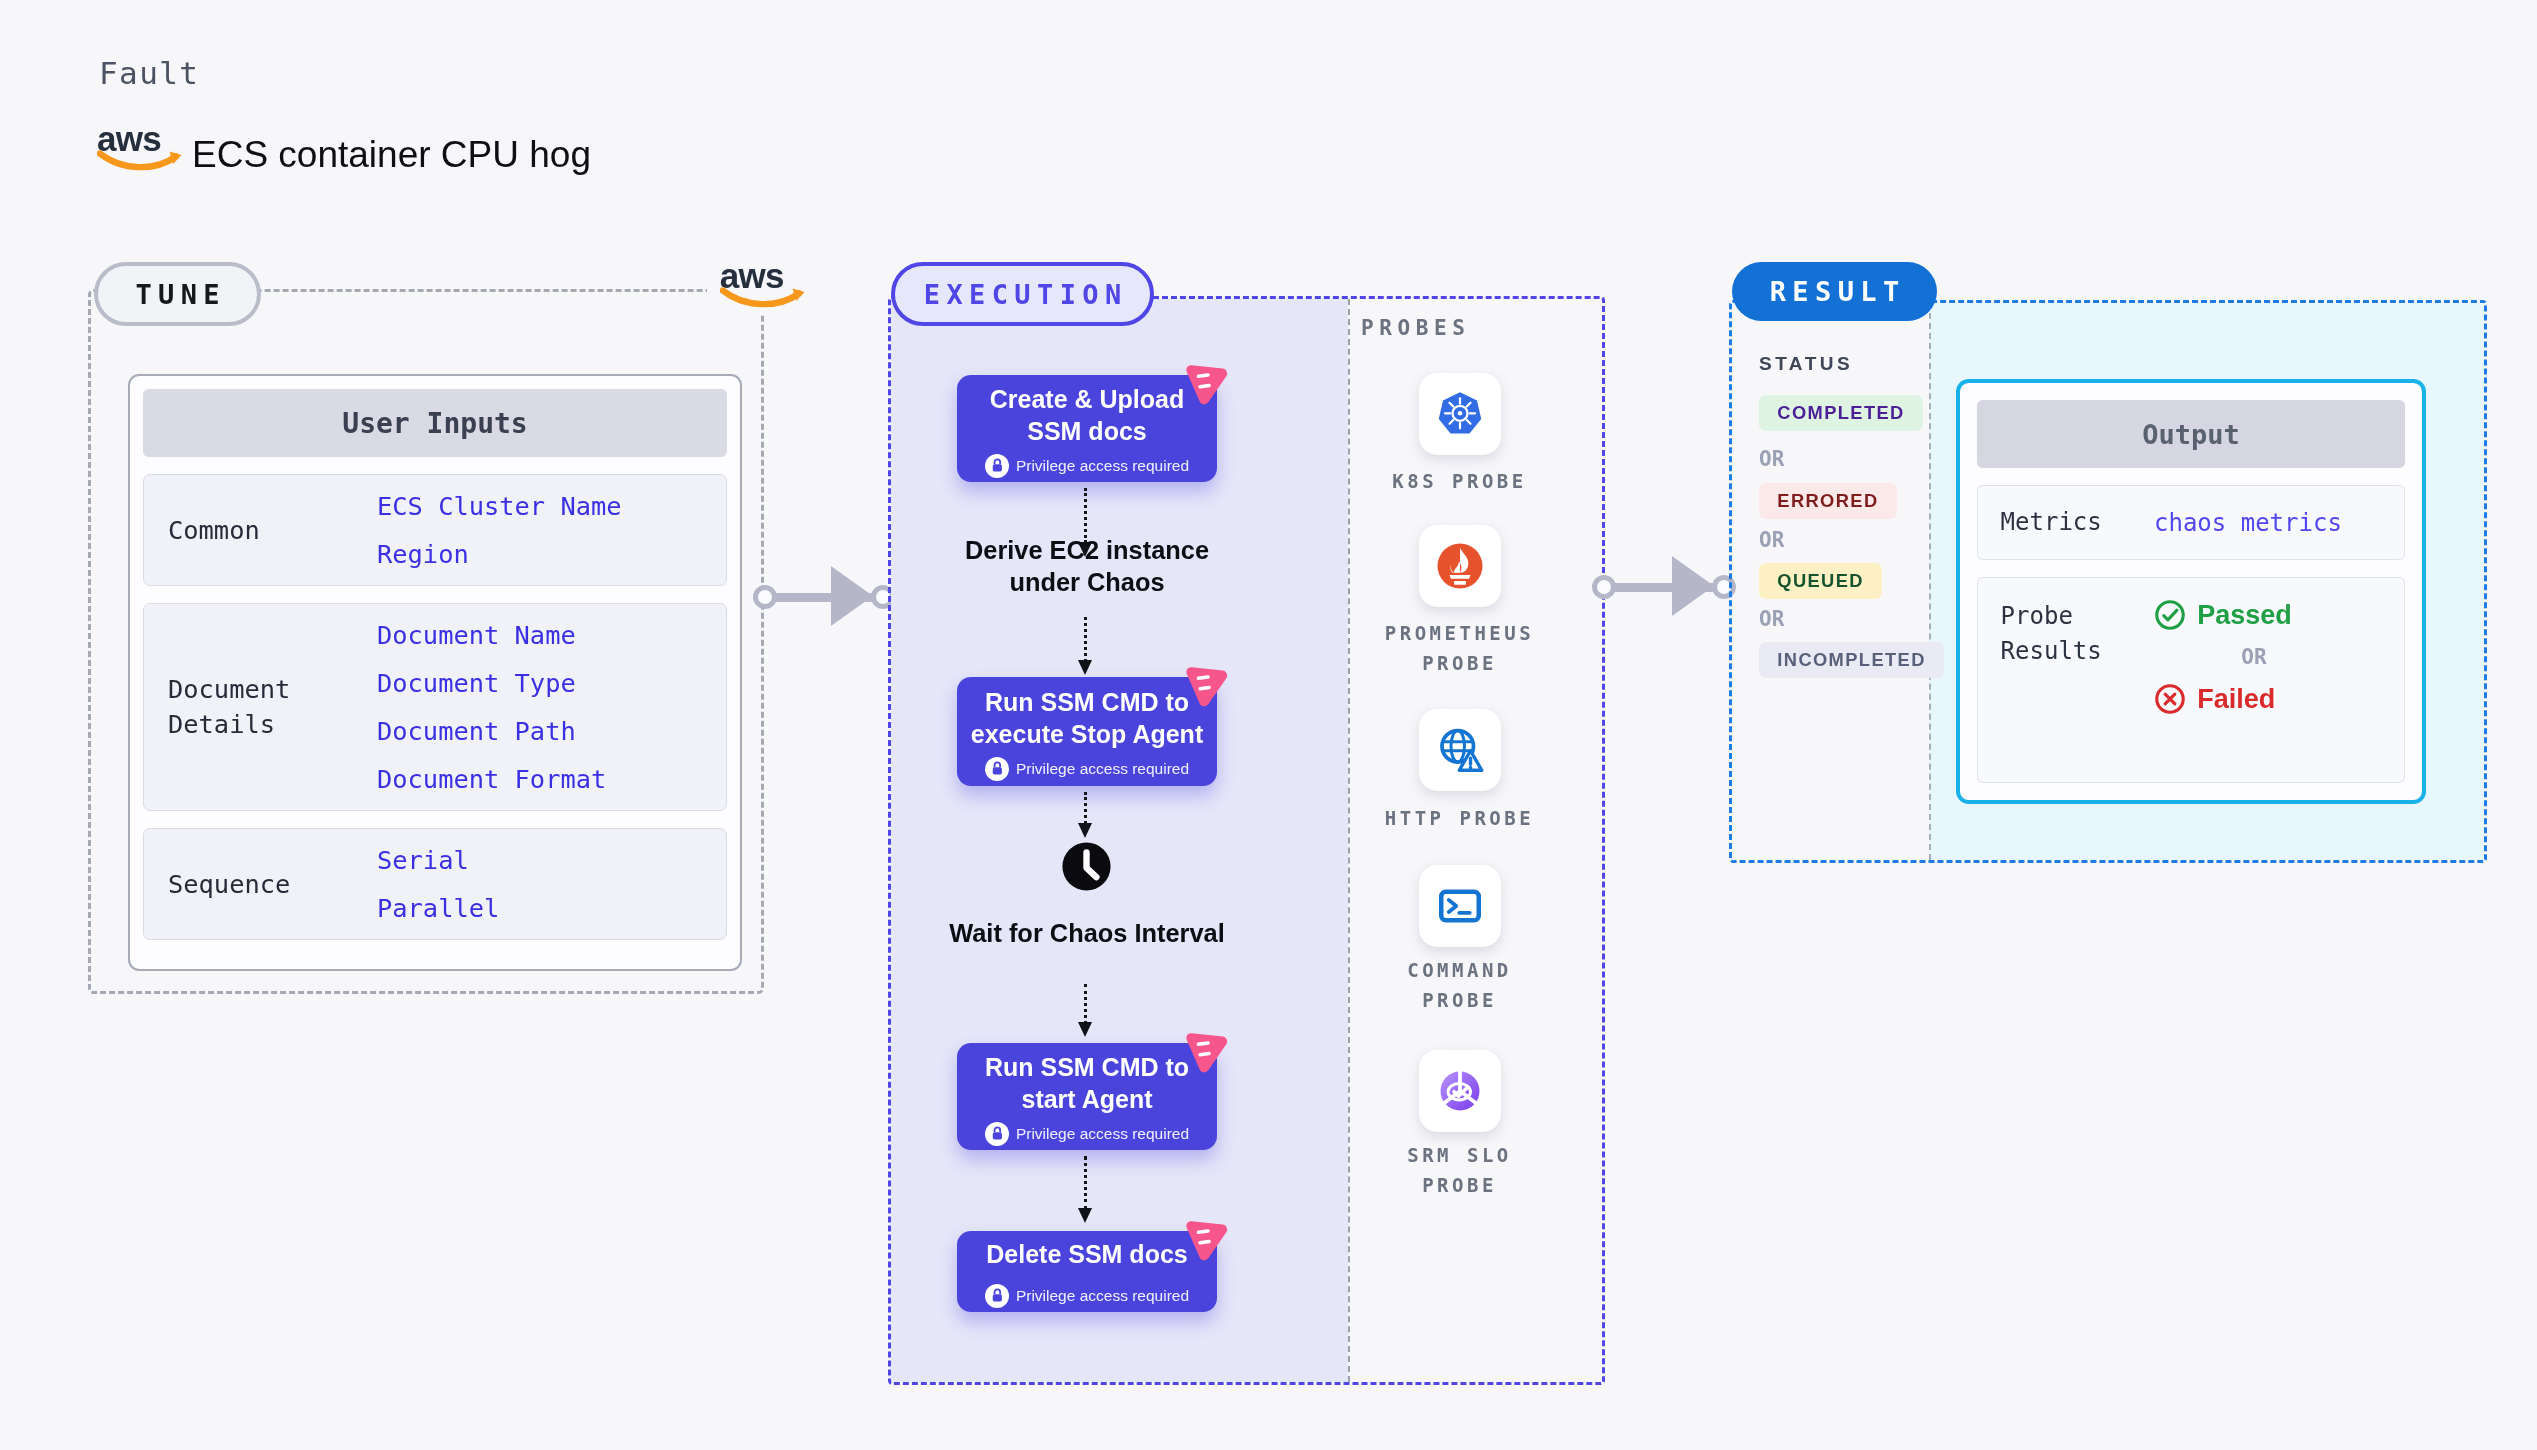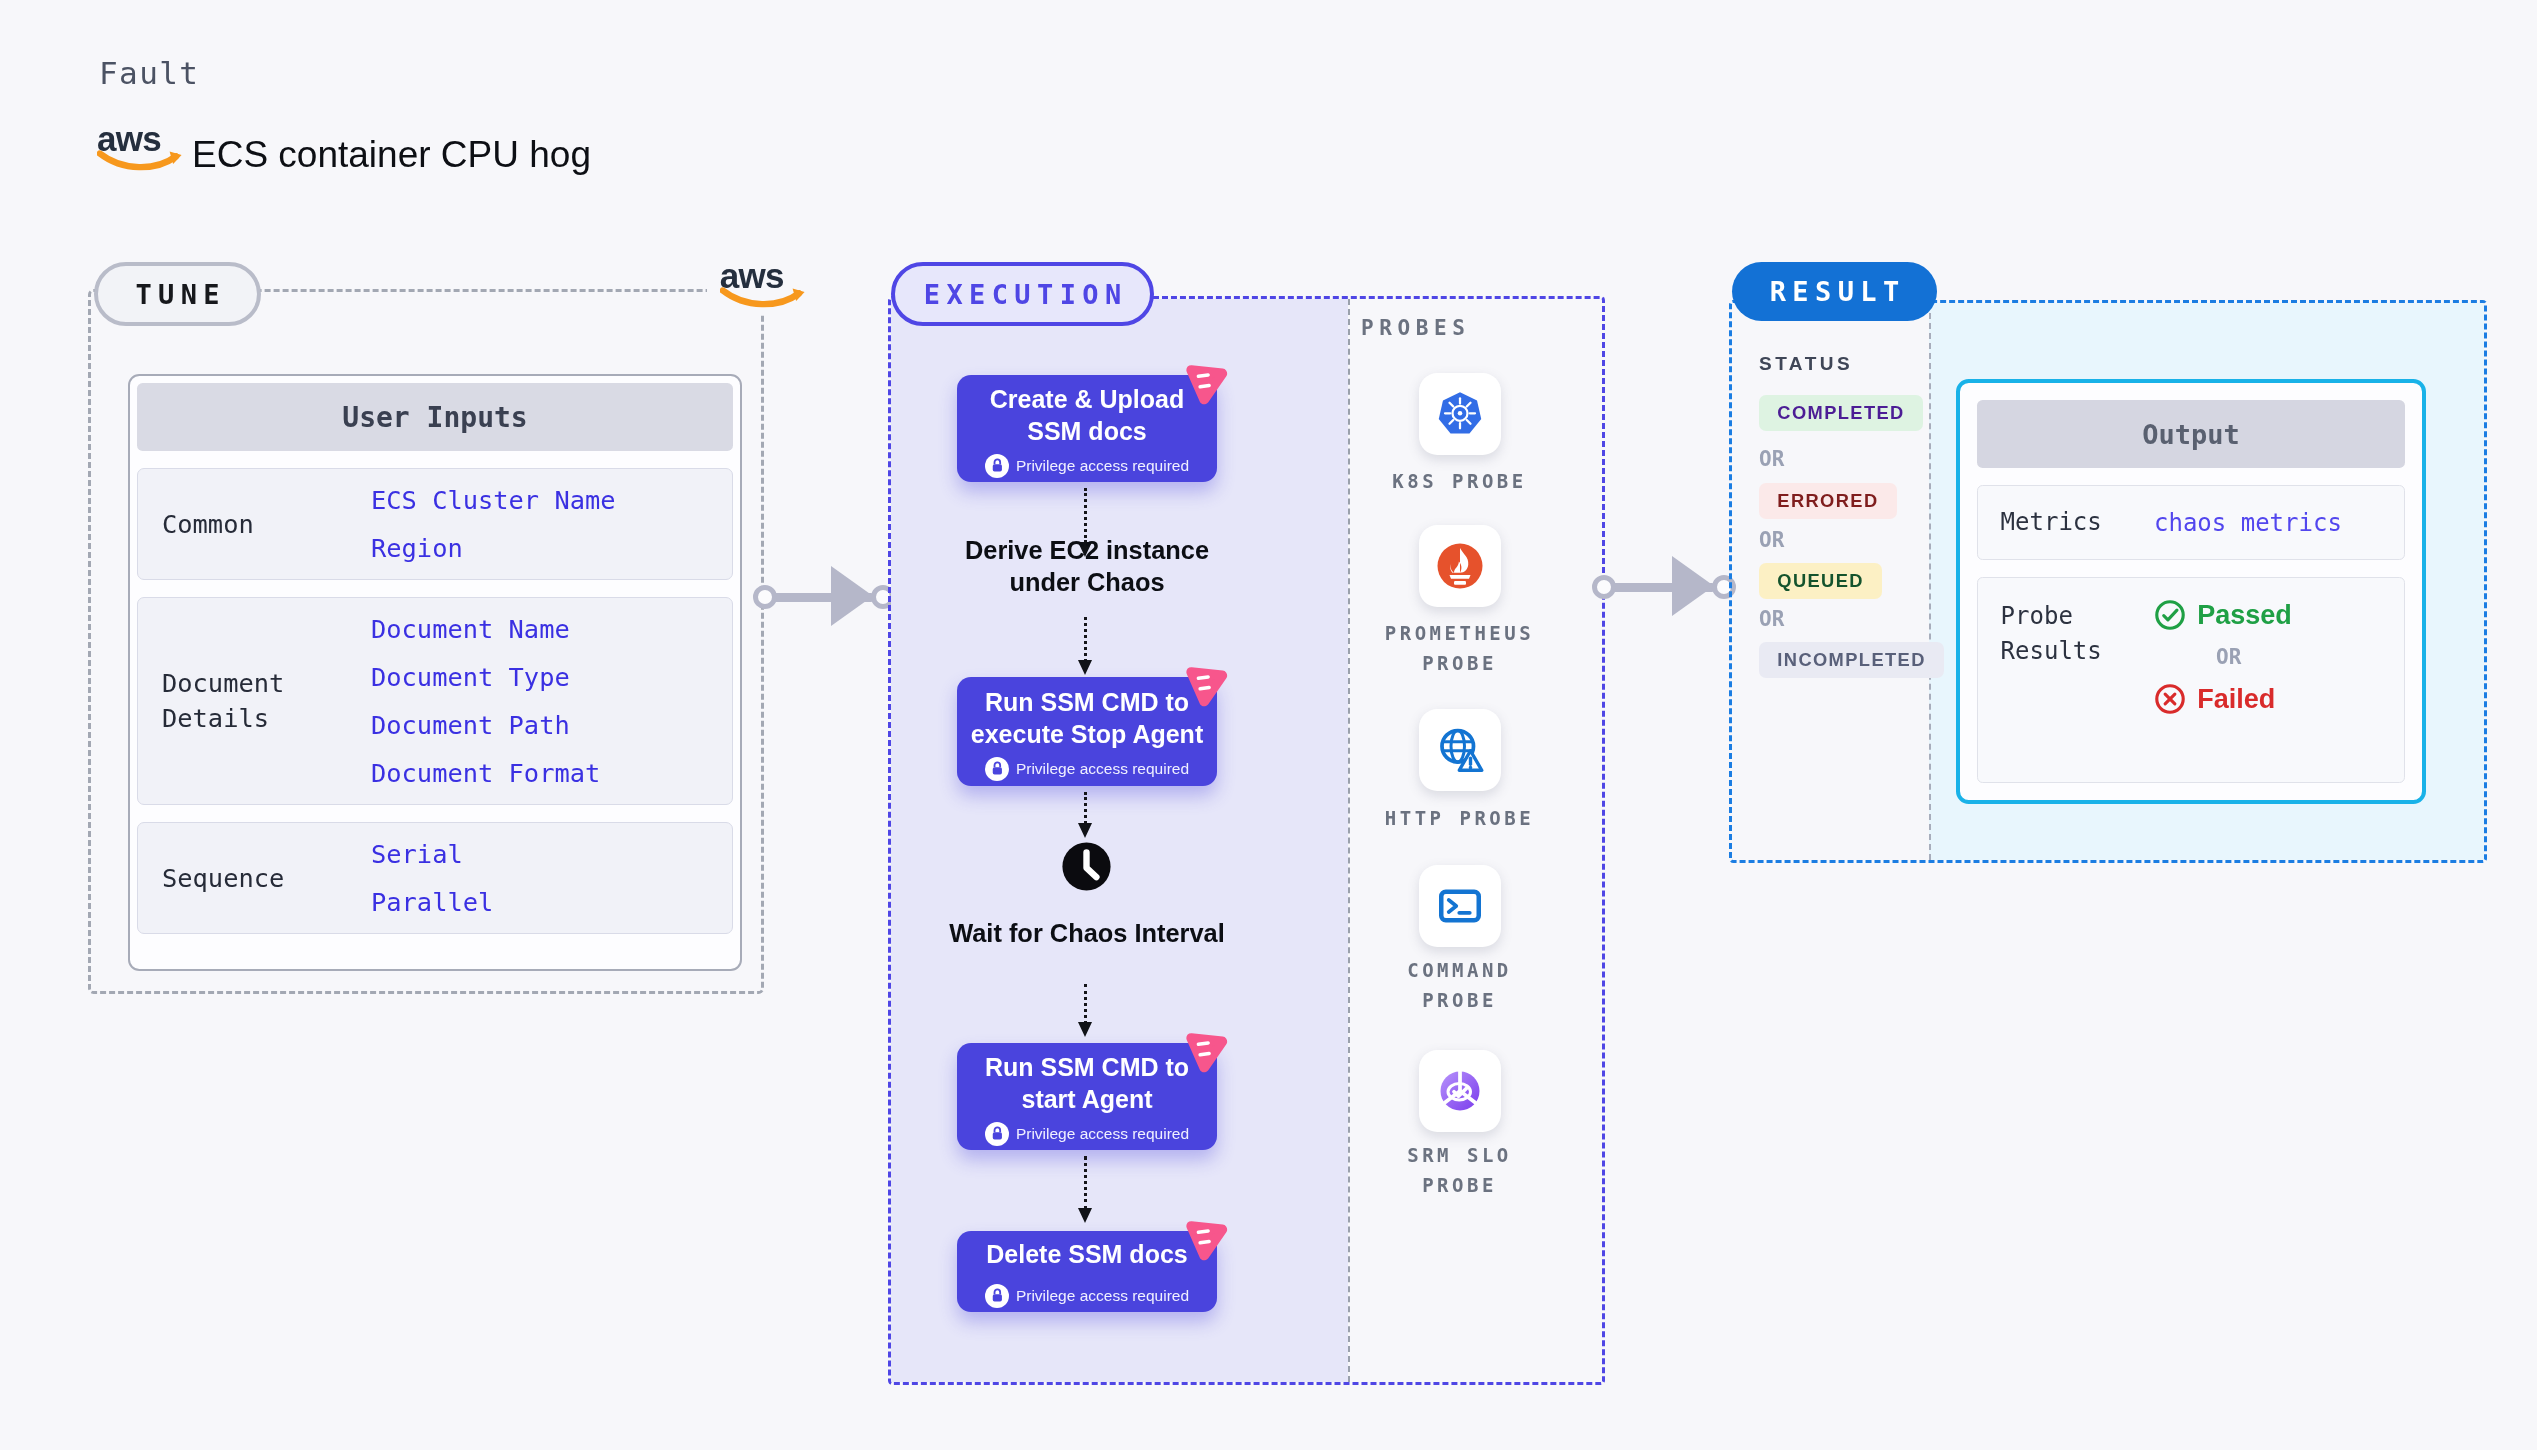--- a/index.html
+++ b/index.html
@@ -24,21 +24,21 @@
         letter-spacing:6.4px;text-indent:6.4px;}
   .pill-tune{left:94px;top:262px;width:159px;height:56px;background:#f2f3f7;
              border:4.2px solid #b9bcc9;color:#17181c;}
   .pill-exec{left:891px;top:262px;width:255px;height:56px;background:#e7e7fb;
              border:4.2px solid #4f46e5;color:#4f46e5;}
   .pill-result{left:1732px;top:262px;width:205px;height:59px;background:#1371d5;color:#ffffff;}
 
   
   .tune-box{left:88px;top:289px;width:670px;height:699px;border:3.5px dashed #a3a8b3;border-radius:5.6px;}
   .ui-card{left:128px;top:374px;width:614px;height:597px;background:#fdfdff;
-           border:2.1px solid #a7abb8;border-radius:11.3px;padding:7px;box-sizing:border-box;}
+           border:2.1px solid #a7abb8;border-radius:11.3px;padding:13px;box-sizing:border-box;}
   .ui-header{height:68px;background:#d9dae4;border-radius:5.6px;display:flex;align-items:center;
              justify-content:center;font-size:28px;font-weight:bold;color:#3a4051;}
   .ui-row{display:flex;background:#f1f2f8;border:1.4px solid #d9dbe8;border-radius:7px;
           margin-top:17px;padding:14px 0;}
   .ui-label{width:233px;box-sizing:border-box;padding-left:24px;font-size:25.4px;color:#262b38;
             line-height:35px;align-self:center;}
   .ui-values{display:flex;flex-direction:column;justify-content:center;gap:14px;}
   .ui-value{font-size:25.4px;color:#3a30e2;line-height:34px;}
 
   
@@ -105,21 +105,21 @@
               border:4.2px solid #19b2e8;border-radius:12.7px;box-sizing:border-box;padding:17px;}
   .output-header{height:68px;background:#d5d6e1;border-radius:5.6px;display:flex;align-items:center;
                  justify-content:center;font-size:27px;font-weight:bold;color:#596070;}
   .output-row{background:#f8f9fc;border:1.4px solid #e0e2ea;border-radius:5.6px;margin-top:17px;
               display:flex;box-sizing:border-box;}
   .row-metrics{height:75px;align-items:center;}
   .row-probes{height:206px;padding-top:21px;}
   .out-label{width:176px;box-sizing:border-box;padding-left:22.6px;font-size:24px;color:#2c3240;
              line-height:35px;flex:0 0 auto;}
   .out-value{font-size:24px;color:#5246ee;}
-  .pr-col{display:flex;flex-direction:column;gap:14px;}
+  .pr-col{display:flex;flex-direction:column;gap:14px;text-align:center;}
   .pr-item{display:flex;align-items:center;gap:11.3px;}
   .pr-passed{font-size:27px;font-weight:bold;color:#1fa045;}
   .pr-failed{font-size:27px;font-weight:bold;color:#d92b2b;}
   .pr-or{margin-left:62px;font-family:"DejaVu Sans Mono",monospace;font-size:21px;
          font-weight:bold;color:#9aa1b4;}
 </style>
 </head>
 <body>
 
 <div class="stage">

